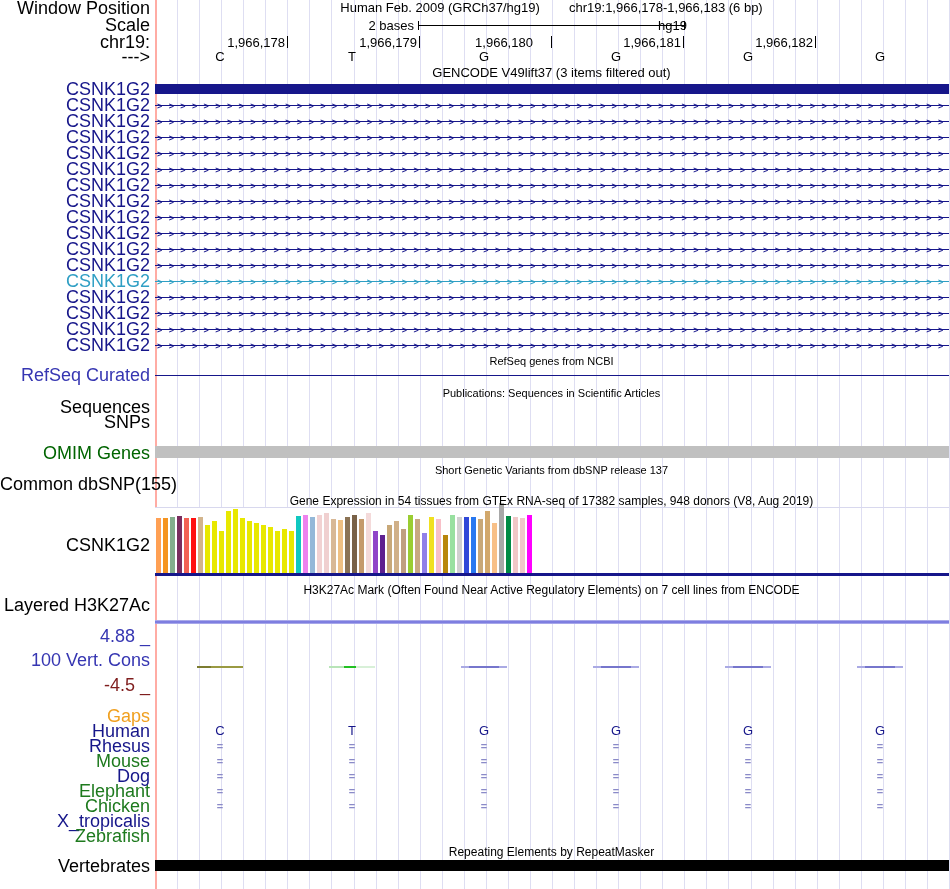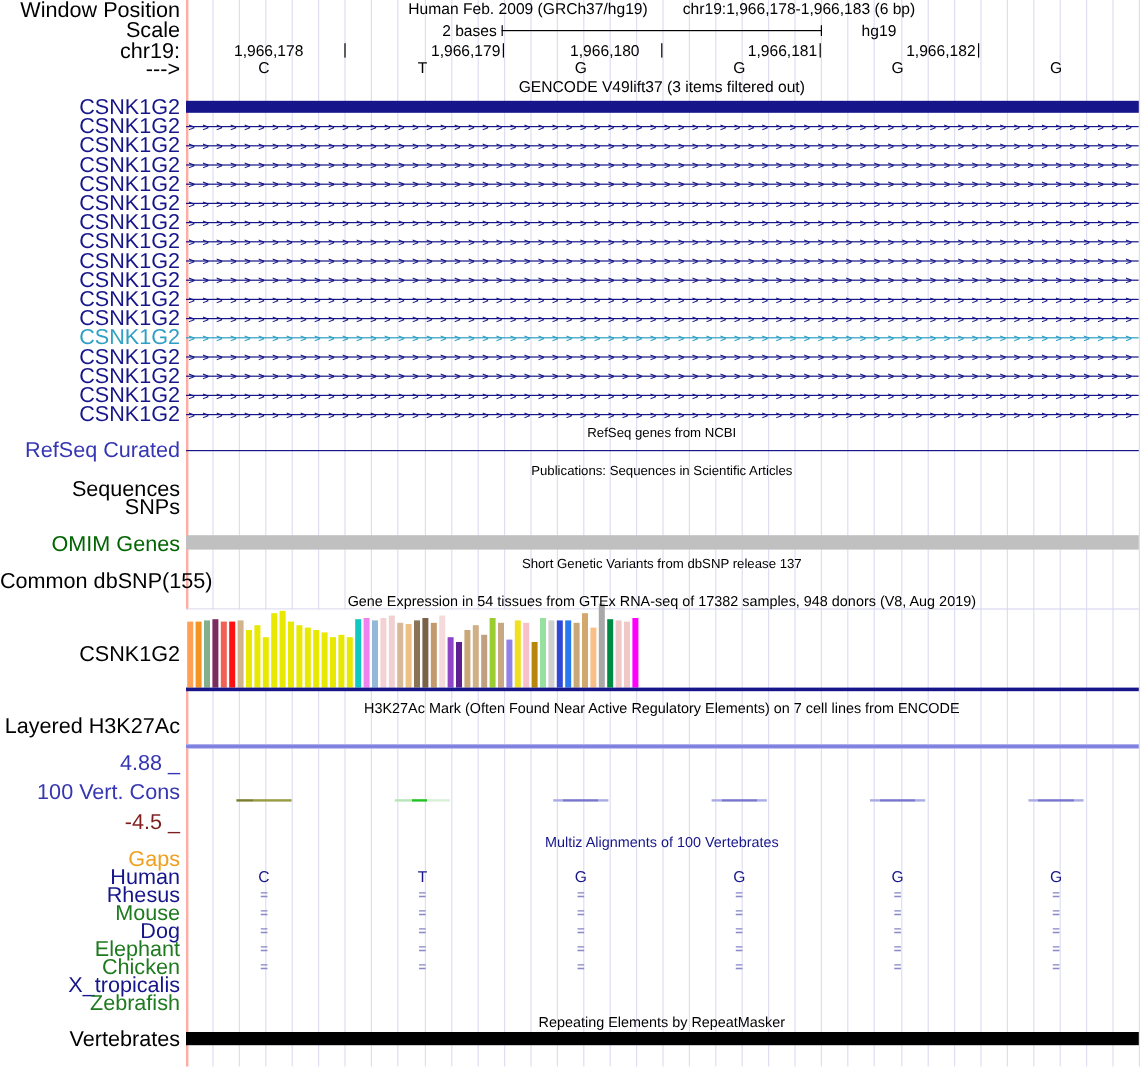--- a/index.html
+++ b/index.html
@@ -78,25 +78,25 @@
     <span>Human Feb. 2009 (GRCh37/hg19)</span>
     <span style="display:inline-block;width:22px"></span>
     <span>chr19:1,966,178-1,966,183 (6 bp)</span>
   </div>
 
   <div class="lbl" style="top:18px">Scale</div>
   <div class="abs" style="top:18px;left:330px;width:84px;text-align:right;font-size:13px">2 bases</div>
   <div class="abs" style="top:25px;left:418px;width:267px;height:1px;background:#000"></div>
   <div class="abs" style="top:21px;left:418px;width:1px;height:9px;background:#000"></div>
   <div class="abs" style="top:21px;left:684px;width:1px;height:9px;background:#000"></div>
-  <div class="abs" style="top:18px;left:718px;font-size:13px">hg19</div>
+  <div class="abs" style="top:18px;left:658px;font-size:13px">hg19</div>
 
   <div class="lbl" style="top:35px">chr19:</div>
   <div id="coords">
-      <div class="abs" style="top:35px;left:195px;width:90px;text-align:left;font-size:13px">1,966,178</div>
+      <div class="abs" style="top:35px;left:195px;width:90px;text-align:right;font-size:13px">1,966,178</div>
       <div class="tick" style="top:36px;left:287px"></div>
       <div class="abs" style="top:35px;left:327px;width:90px;text-align:right;font-size:13px">1,966,179</div>
       <div class="tick" style="top:36px;left:419px"></div>
       <div class="abs" style="top:35px;left:459px;width:90px;text-align:center;font-size:13px">1,966,180</div>
       <div class="tick" style="top:36px;left:551px"></div>
       <div class="abs" style="top:35px;left:591px;width:90px;text-align:right;font-size:13px">1,966,181</div>
       <div class="tick" style="top:36px;left:683px"></div>
       <div class="abs" style="top:35px;left:723px;width:90px;text-align:right;font-size:13px">1,966,182</div>
       <div class="tick" style="top:36px;left:815px"></div>
     </div>
@@ -282,21 +282,20 @@
   <div class="lbl dred" style="top:678px">-4.5 _</div>
   <div id="cons-dashes">
       <div class="dash" style="top:666px;left:197px;width:46px;background:linear-gradient(to right,#7c7c30 0 30%,#9a9a42 30% 100%)"></div>
       <div class="dash" style="top:666px;left:329px;width:46px;background:linear-gradient(to right,#b8e4b8 0 32%,#22c022 32% 58%,#d8f0d8 58% 100%)"></div>
       <div class="dash" style="top:666px;left:461px;width:46px;background:linear-gradient(to right,#aaaae4 0 18%,#7676cc 18% 82%,#aaaae4 82% 100%)"></div>
       <div class="dash" style="top:666px;left:593px;width:46px;background:linear-gradient(to right,#aaaae4 0 18%,#7676cc 18% 82%,#aaaae4 82% 100%)"></div>
       <div class="dash" style="top:666px;left:725px;width:46px;background:linear-gradient(to right,#aaaae4 0 18%,#7676cc 18% 82%,#aaaae4 82% 100%)"></div>
       <div class="dash" style="top:666px;left:857px;width:46px;background:linear-gradient(to right,#aaaae4 0 18%,#7676cc 18% 82%,#aaaae4 82% 100%)"></div>
     </div>
 
-  <div class="title navy" style="top:695px;font-size:12px">Multiz Alignments of 100 Vertebrates</div>
   <div id="multiz-rows">
       <div class="lbl" style="top:709px;color:#f0a020">Gaps</div>
       <div class="lbl" style="top:724px;color:#16168a">Human</div>
       <div class="base" style="top:724px;left:220px;color:#16168a">C</div>
       <div class="base" style="top:724px;left:352px;color:#16168a">T</div>
       <div class="base" style="top:724px;left:484px;color:#16168a">G</div>
       <div class="base" style="top:724px;left:616px;color:#16168a">G</div>
       <div class="base" style="top:724px;left:748px;color:#16168a">G</div>
       <div class="base" style="top:724px;left:880px;color:#16168a">G</div>
       <div class="lbl" style="top:739px;color:#16168a">Rhesus</div>

